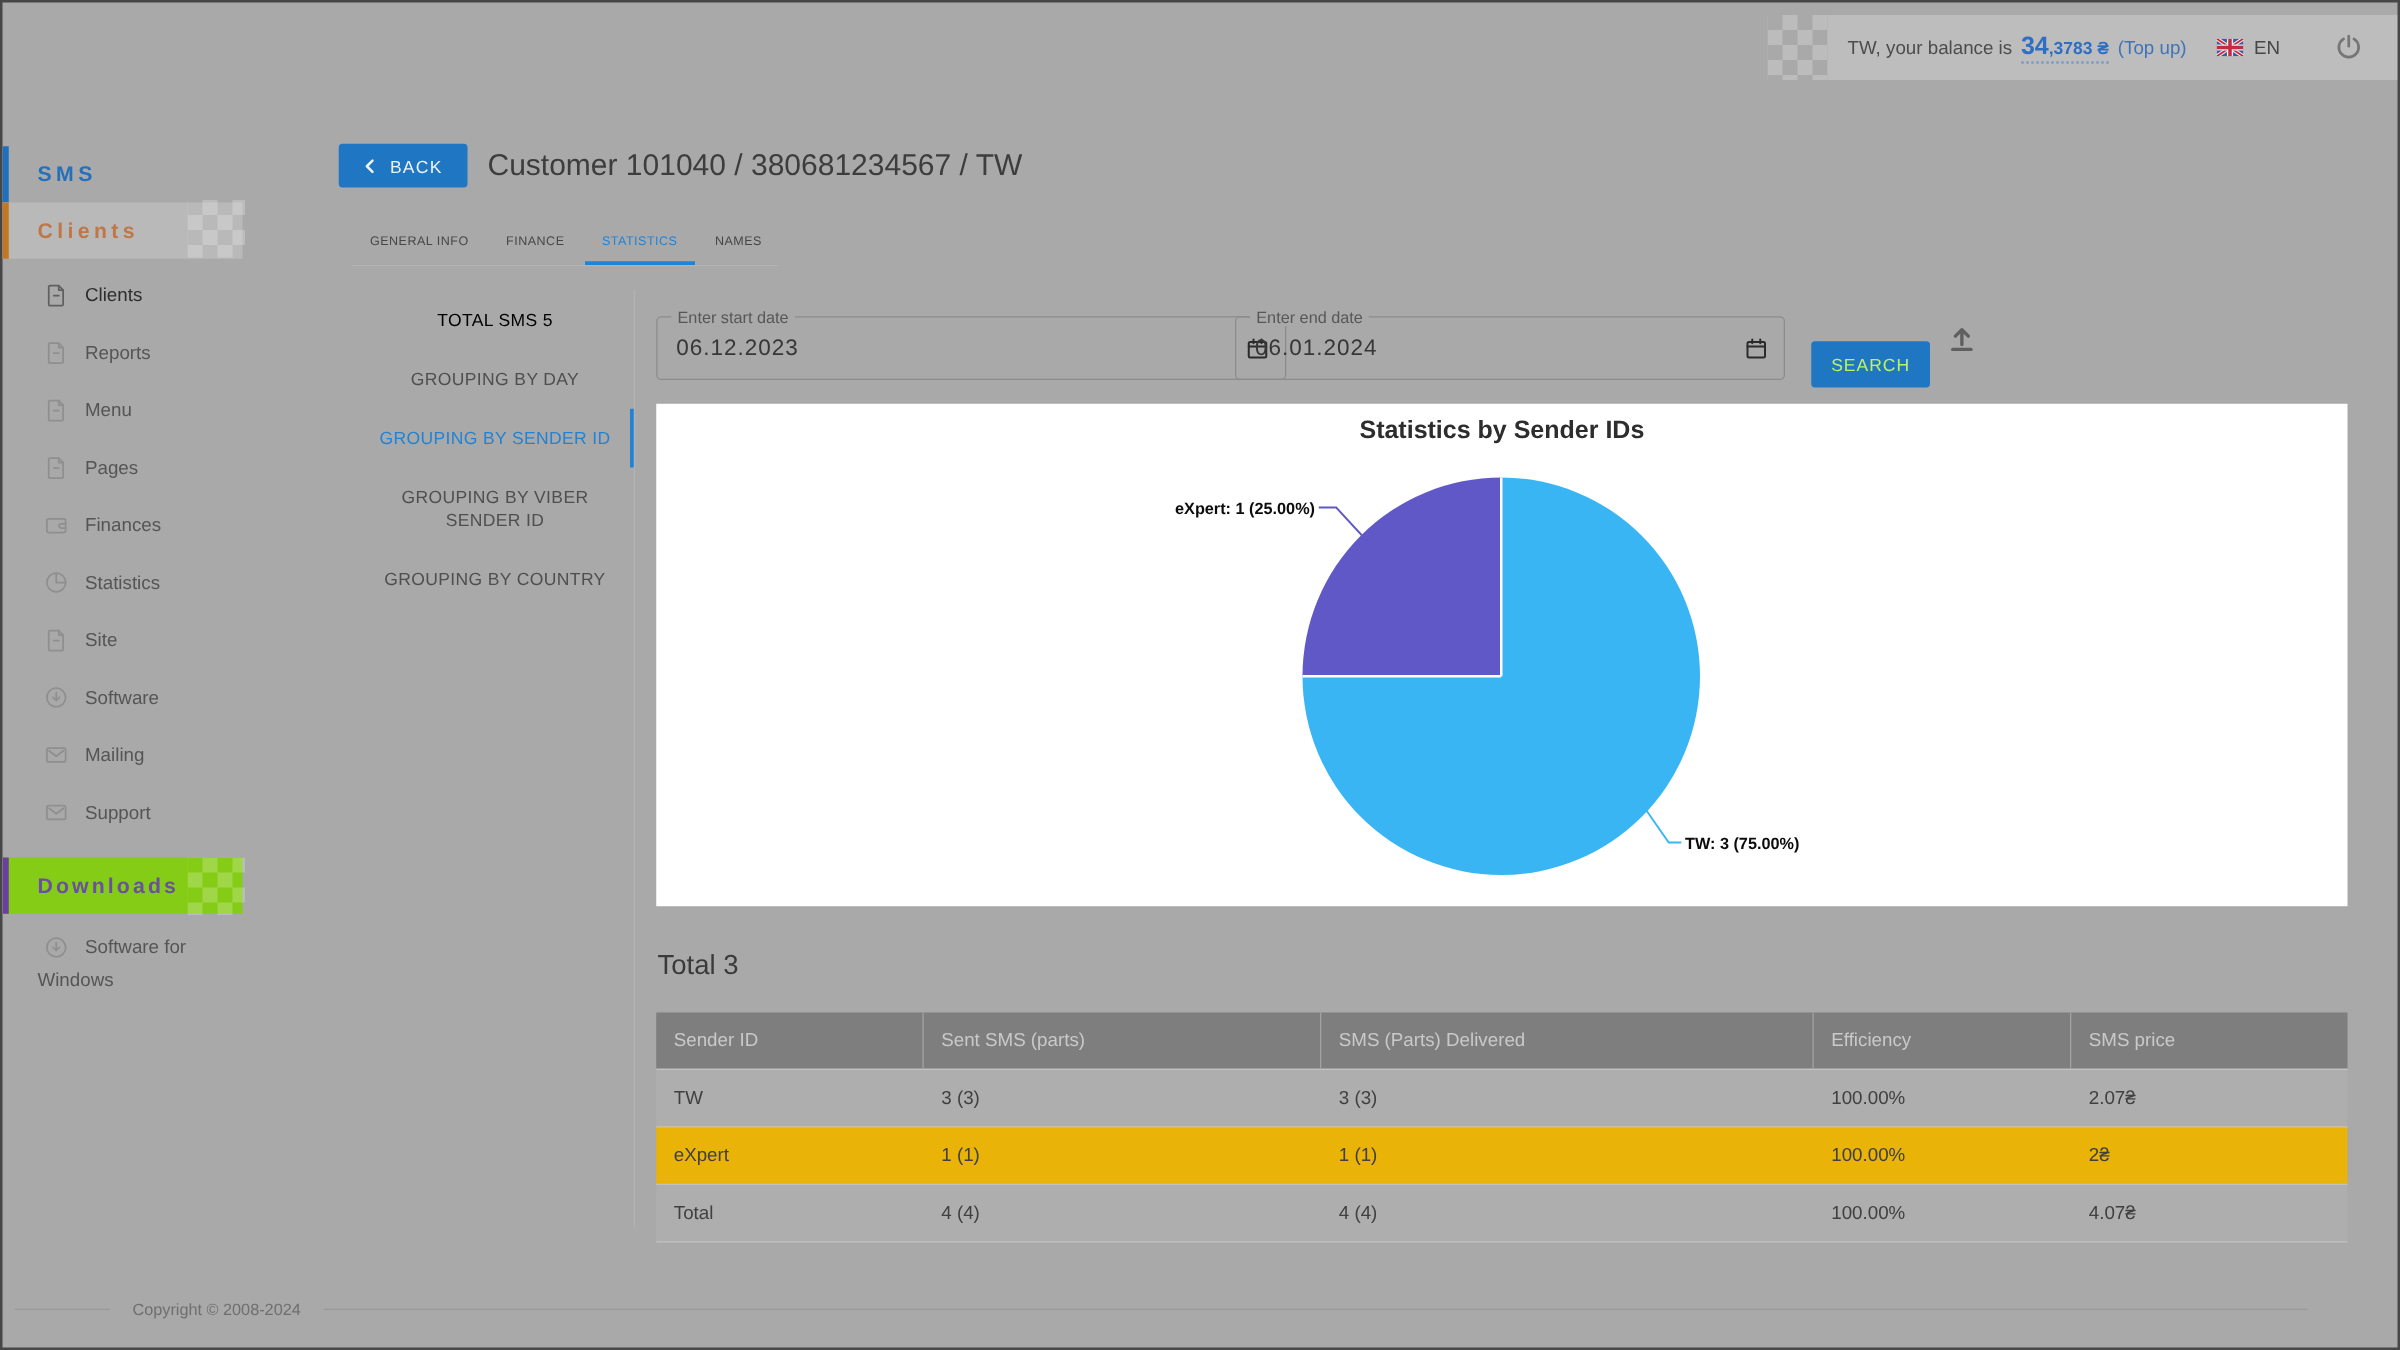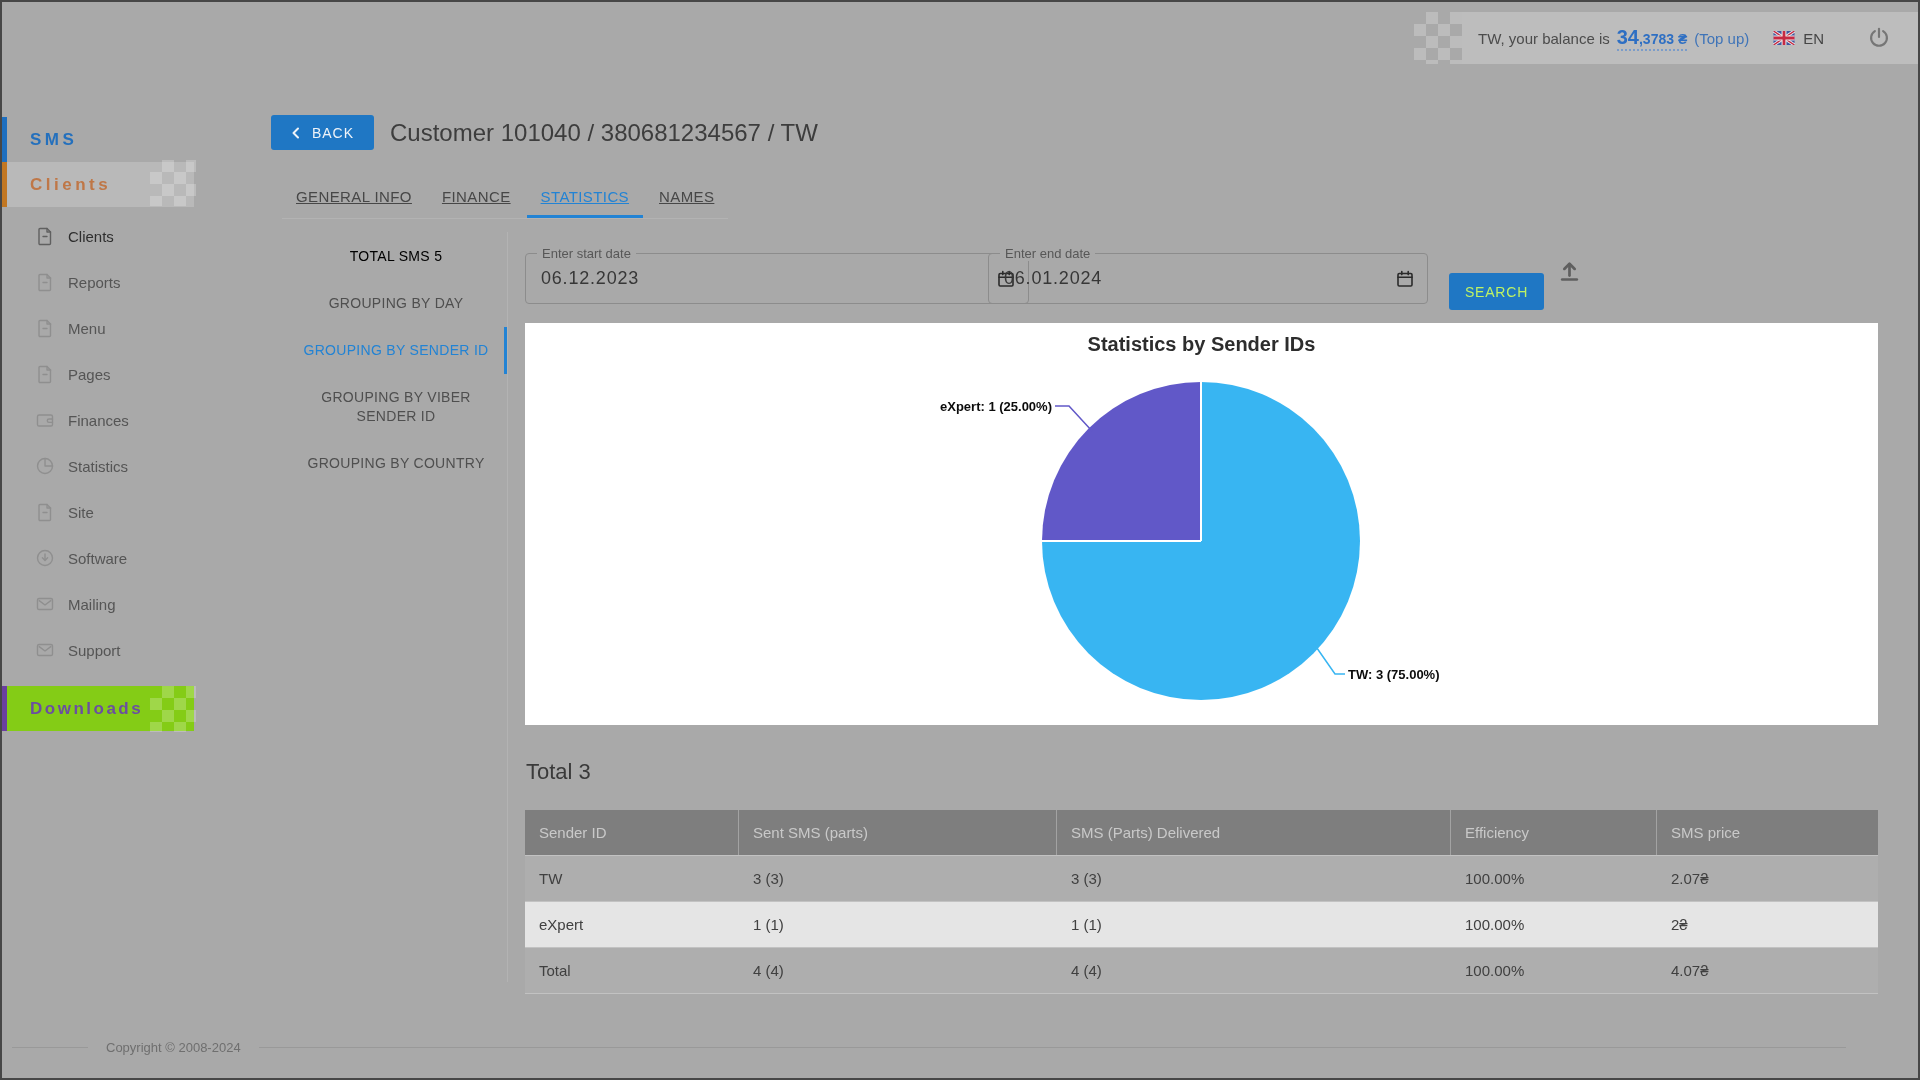--- a/index.html
+++ b/index.html
@@ -41,21 +41,21 @@
   .side-item.active .side-icon { color:#606060; }
   .sfw-item { position:absolute; left:28px; top:742px; width:175px; font-size:15px; color:#555;
     line-height:27px; cursor:pointer; }
   .sfw-item .side-icon { display:inline-block; vertical-align:-6px; margin:0 13px 0 5px; }
   
   .back-btn { position:absolute; left:269px; top:113px; width:103px; height:35px; background:#1f77c4;
     color:#eef3f8; border:none; border-radius:3px; font-size:14px; letter-spacing:1px;
     display:flex; align-items:center; justify-content:center; gap:11px; cursor:pointer; font-family:inherit; }
   .page-title { position:absolute; left:388px; top:117px; font-size:24px; color:#3d3d3d; }
   .tabs { position:absolute; left:280px; top:174px; display:flex; gap:2px; border-bottom:1px solid #b3b3b3; }
-  .tab { padding:12px 14px 13px; font-size:15px; color:#474747; letter-spacing:.4px; cursor:pointer; white-space:nowrap;text-decoration:underline; }
+  .tab { padding:12px 14px 13px; font-size:10px; color:#474747; letter-spacing:.4px; cursor:pointer; white-space:nowrap; }
   .tab.active { color:#2283d4; border-bottom:3px solid #2283d4; padding-bottom:10px; }
   
   .submenu-divider { position:absolute; left:505px; top:230px; width:1px; height:750px; background:#b3b3b3; }
   .submenu { position:absolute; left:283px; top:231px; width:222px; }
   .submenu-item { padding:14px 8px; text-align:center; font-size:14px; color:#4f4f4f;
     letter-spacing:.3px; line-height:19px; cursor:pointer; }
   .submenu-item.muted { color:#000000; }
   .submenu-item.active { color:#2283d4; border-right:3px solid #2283d4; padding-right:5px; }
   
   .date-field { position:absolute; height:51px; border:1px solid #8c8c8c; border-radius:4px; box-sizing:border-box; }
@@ -81,21 +81,21 @@
   
   .total-heading { position:absolute; left:524px; top:757px; font-size:22px; color:#3a3a3a; }
   .stats-table { position:absolute; left:523px; top:808px; width:1353px; font-size:15px; }
   .t-row { display:grid; grid-template-columns:214px 318px 394px 206px 221px; }
   .t-cell { display:flex; align-items:center; padding-left:14px; box-sizing:border-box; overflow:hidden; white-space:nowrap; }
   .t-head { background:#7e7e7e; color:#c9c9c9; height:45px; }
   .t-head .t-cell { border-right:1px solid #a3a3a3; }
   .t-head .t-cell:last-child { border-right:none; }
   .t-body-row { height:45px; color:#404040; border-top:1px solid #c2c2c2; }
   .t-body-row.row-a { background:#aeaeae; }
-  .t-body-row.row-b { background:#e5e5e5; }
+  .t-body-row.row-b { background:#eab308; }
   .t-body-row:last-child { border-bottom:1px solid #c2c2c2; }
   
   .copyright-row { position:absolute; left:10px; right:72px; top:1038px; display:flex; align-items:center;
     font-size:13px; color:#6f6f6f; }
   .copyright-row::before { content:""; width:76px; height:1px; background:#999; }
   .copyright-row::after { content:""; flex:1; height:1px; background:#999; }
   .copyright-text { margin:0 18px; white-space:nowrap; }
 </style>
 </head>
 <body>
@@ -258,20 +258,23 @@
           </svg>
         </span>
       <span>Support</span>
     </div>
   </div>
 
   <div class="side-header downloads-header">
     <span>Downloads</span>
   </div>
   <div class="pixels downloads-deco"></div>
+  <div class="sfw-item"><span class="side-icon"><svg class="icon" width="20" height="20" viewBox="0 0 20 20">
+          <use href="#icon-dl"></use>
+        </svg></span><span>Software for Windows</span></div>
 
   <button class="back-btn">
     <svg class="icon" width="10" height="12" viewBox="0 0 10 12">
         <use href="#icon-chevl"></use>
       </svg>
     <span>BACK</span>
   </button>
   <div class="page-title">Customer 101040 / 380681234567 / TW</div>
 
   <div class="tabs">

